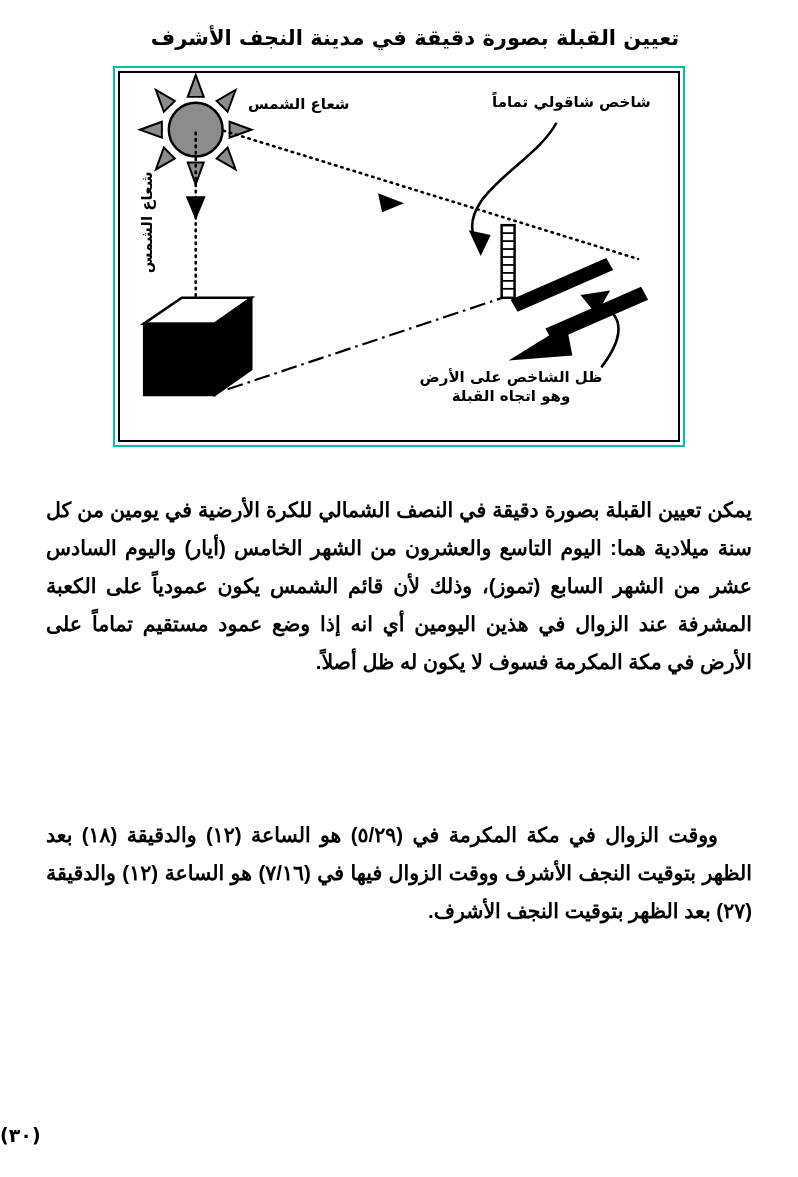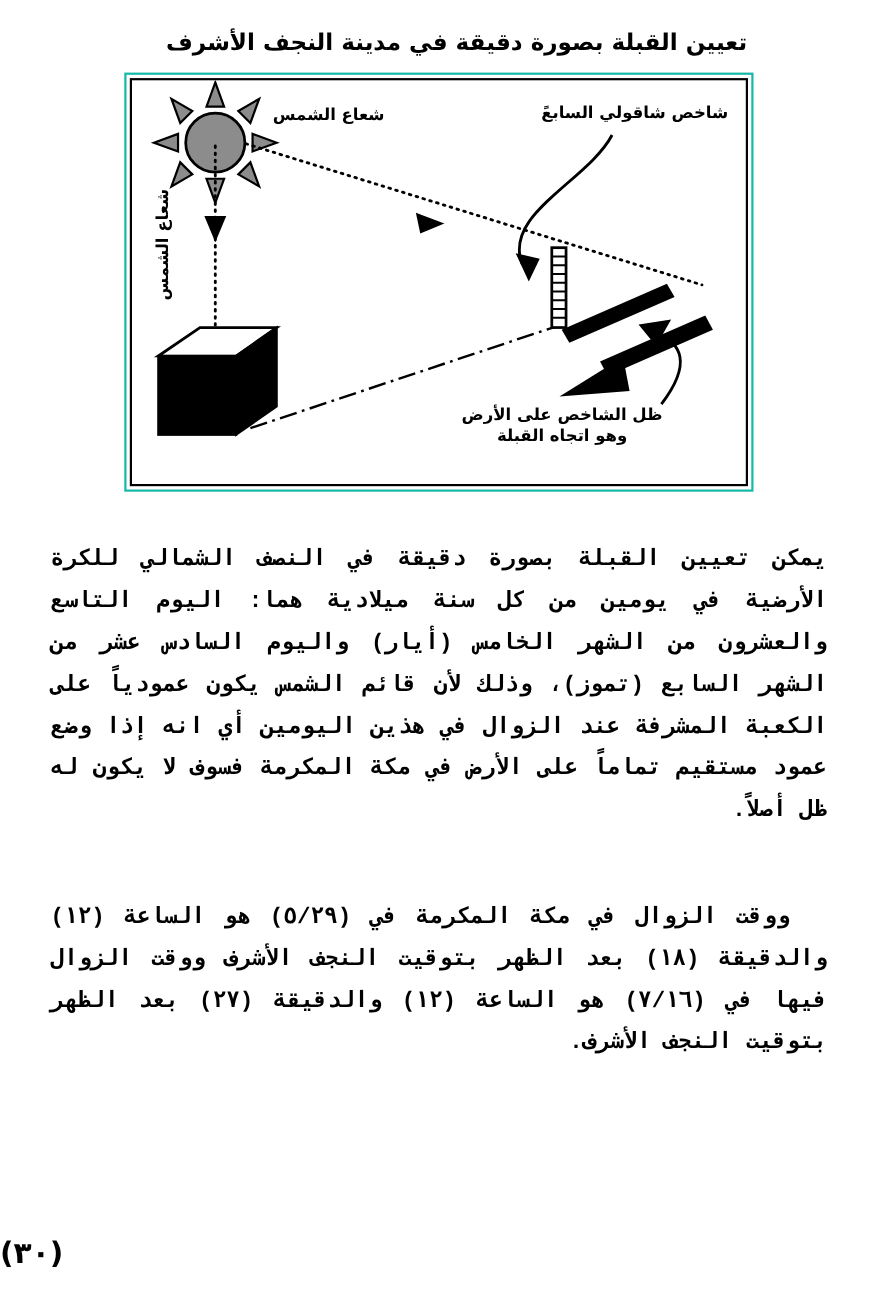--- a/index.html
+++ b/index.html
@@ -99,34 +99,34 @@
   .body-text {
     position: absolute;
     left: 46px;
     width: 706px;
     direction: rtl;
     text-align: justify;
     text-align-last: right;
     font-size: 20.5px;
     font-weight: bold;
     line-height: 38px;
-    font-family: Liberation Mono, monospace;
+    font-family: Liberation Sans, sans-serif;
   }
   #para-1 { top: 470px; }
   #para-2 { top: 662px; text-indent: 34px; }
   #para-3 { top: 795px; text-indent: 34px; }
 
   .page-number {
     position: absolute;
     left: 0;
     top: 1124px;
     width: 752px;
     text-align: left;
     direction: rtl;
-    font-size: 27px;
+    font-size: 19px;
     font-weight: bold;
   }
 </style>
 </head>
 <body>
 
 <div class="page">
 
   <div class="doc-title">تعيين القبلة بصورة دقيقة في مدينة النجف الأشرف</div>
 
@@ -199,21 +199,21 @@
 
         <g>
           <path d="M 483,296 C 512,258 500,240 480,232" fill="none" stroke="#000" stroke-width="2.6"></path>
           <polygon points="464,224 490,220 478,241" fill="#000" stroke="#000" stroke-width="2"></polygon>
         </g>
 
       </svg>
 
       <div class="fig-label" id="label-sunray-top">شعاع الشمس</div>
 
-      <div class="fig-label" id="label-gnomon">شاخص شاقولي السابعً</div>
+      <div class="fig-label" id="label-gnomon">شاخص شاقولي تماماً</div>
 
       <div class="fig-label" id="label-sunray-side">شعاع الشمس</div>
 
       <div class="fig-label" id="label-shadow">ظل الشاخص على الأرض وهو اتجاه القبلة</div>
 
     </div>
   </div>
 
   <p class="body-text" id="para-1">يمكن تعيين القبلة بصورة دقيقة في النصف الشمالي للكرة الأرضية في يومين من كل سنة ميلادية هما: اليوم التاسع والعشرون من الشهر الخامس (أيار) واليوم السادس عشر من الشهر السابع (تموز)، وذلك لأن قائم الشمس يكون عمودياً على الكعبة المشرفة عند الزوال في هذين اليومين أي انه إذا وضع عمود مستقيم تماماً على الأرض في مكة المكرمة فسوف لا يكون له ظل أصلاً.</p>
 

